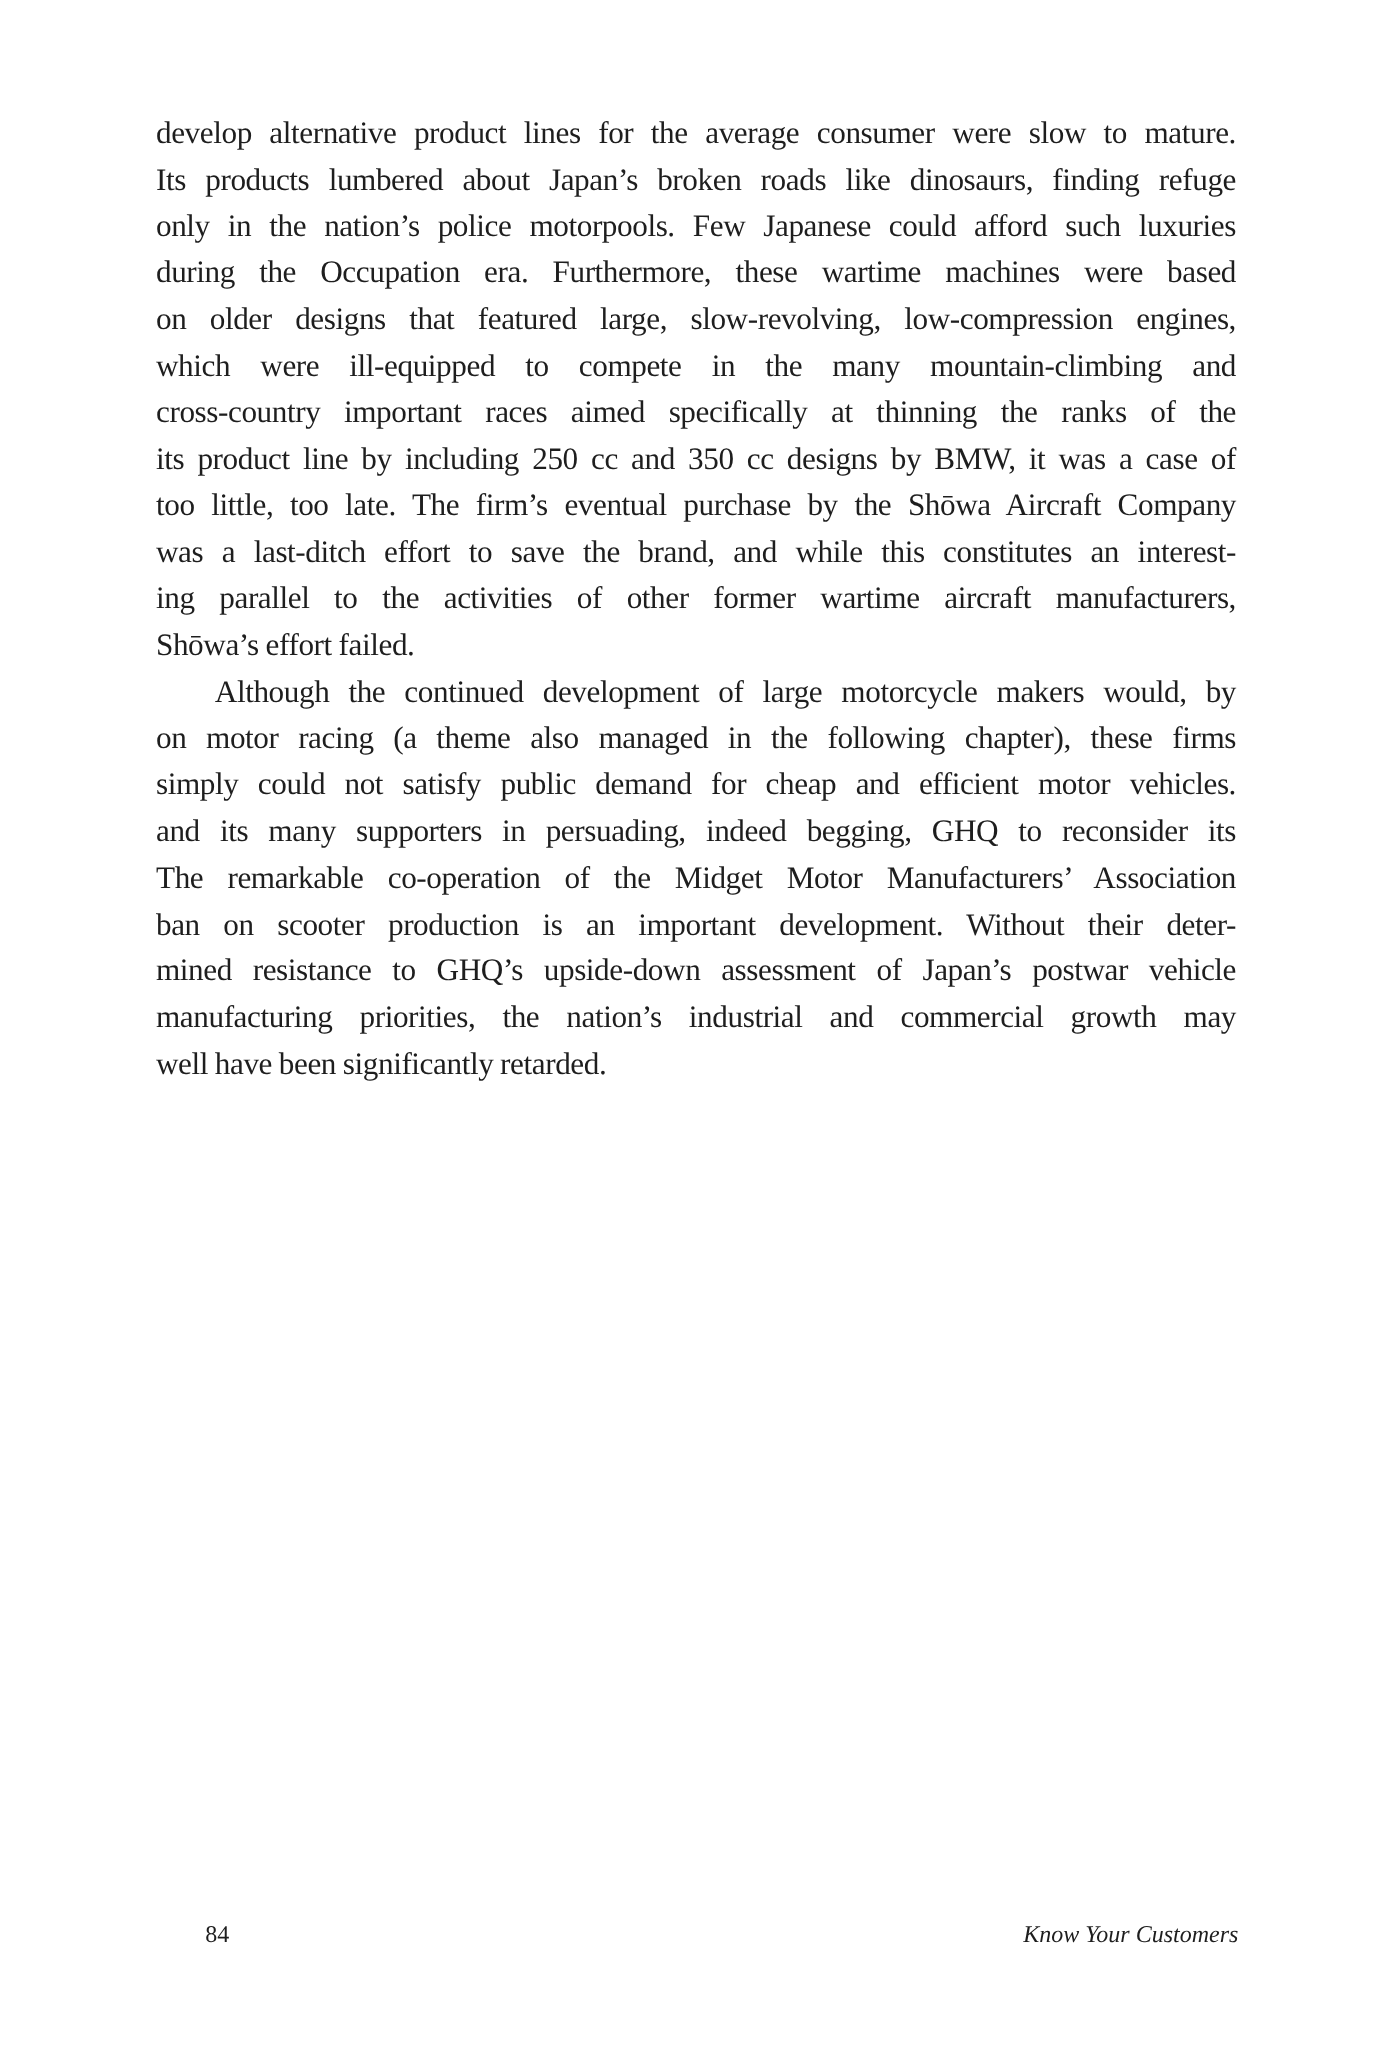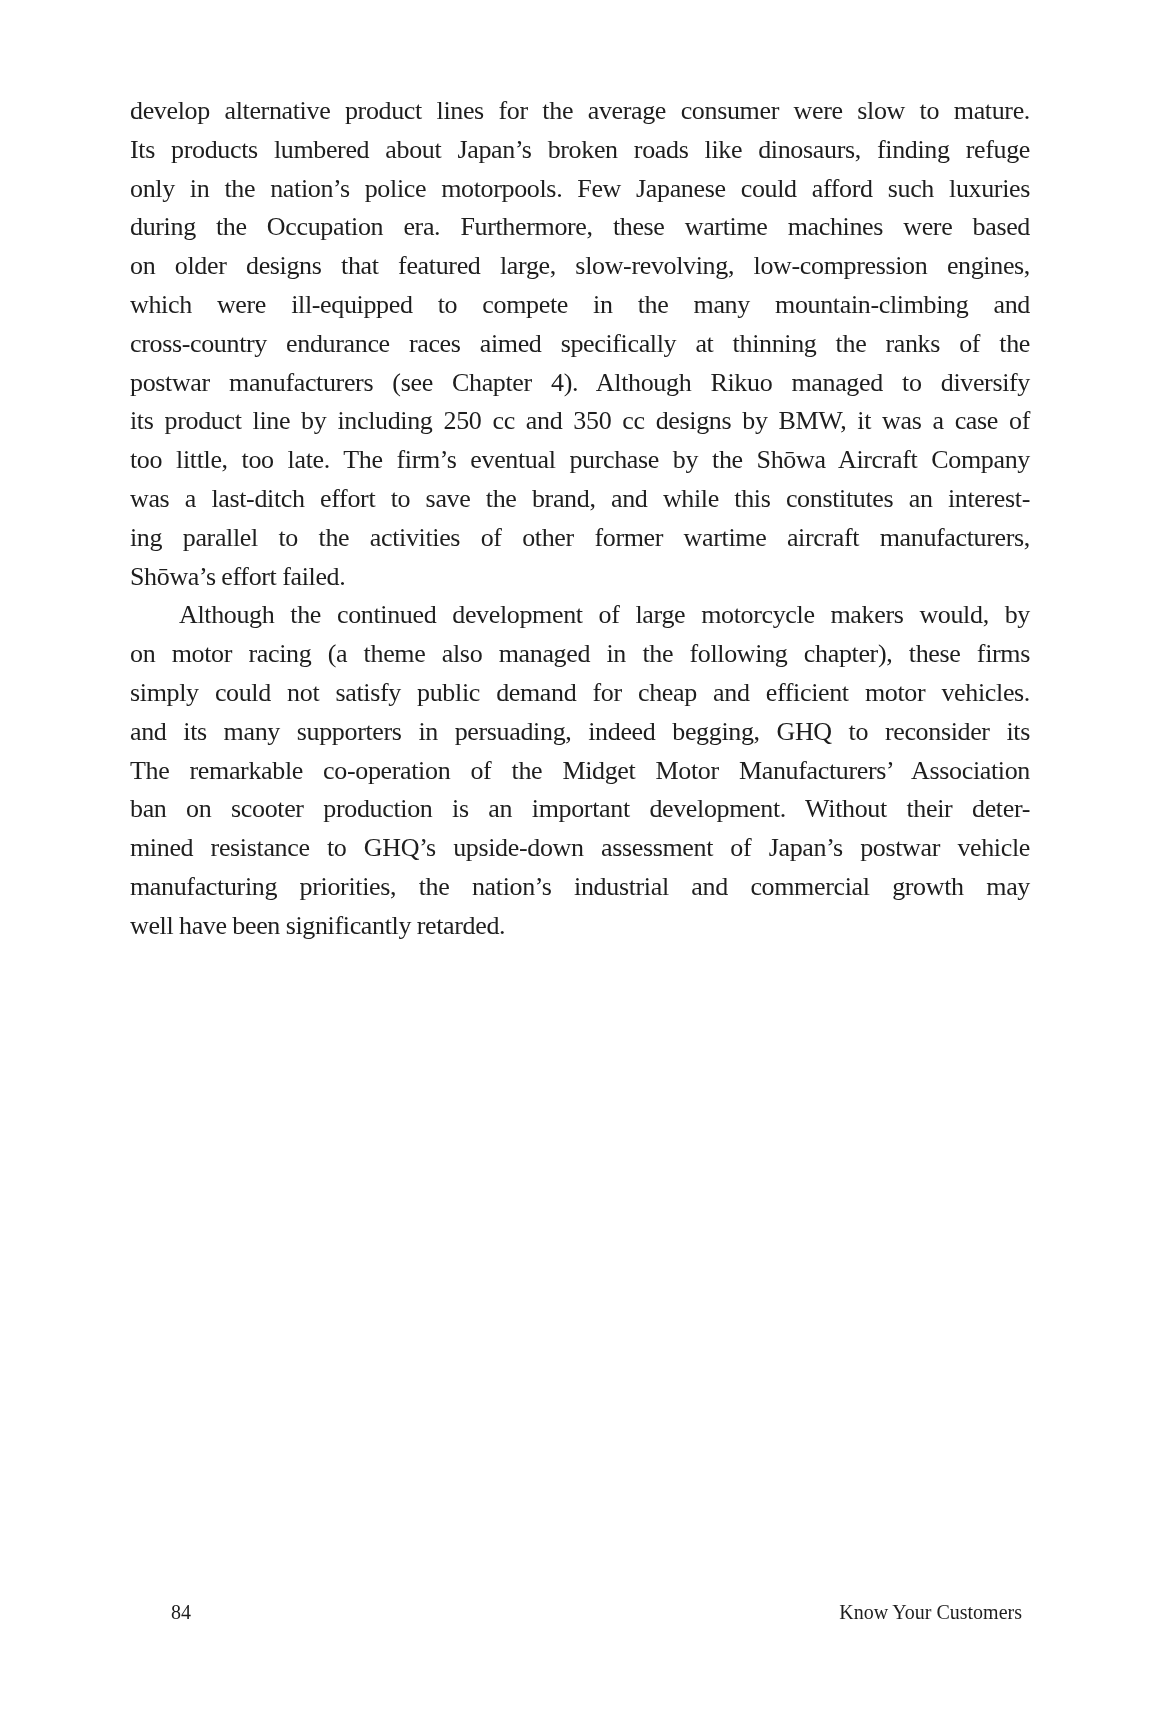--- a/index.html
+++ b/index.html
@@ -59,39 +59,39 @@
     line-height: 28px;
   }
   .folio {
     position: absolute;
     left: 0;
     top: 0;
     text-align: right;
   }
   .running-head {
     position: absolute;
-    right: 10px;
+    right: 0;
     top: 0;
+    font-style: italic;
     text-align: right;
   }
 </style>
 </head>
 <body>
 
 <div class="page">
   <div class="text-block">
     <p class="para">
       <span class="line first">develop alternative product lines for the average consumer were slow to mature.</span>
       <span class="line">Its products lumbered about Japan’s broken roads like dinosaurs, finding refuge</span>
       <span class="line">only in the nation’s police motorpools. Few Japanese could afford such luxuries</span>
       <span class="line">during the Occupation era. Furthermore, these wartime machines were based</span>
       <span class="line">on older designs that featured large, slow-revolving, low-compression engines,</span>
       <span class="line">which were ill-equipped to compete in the many mountain-climbing and</span>
-      <span class="line">cross-country endurance races aimed specifically at thinning the ranks of the</span>
-      <span class="line">postwar manufacturers (see Chapter 4). Although Rikuo managed to diversify</span>
+      <span class="line">cross-country important races aimed specifically at thinning the ranks of the</span>
       <span class="line">its product line by including 250 cc and 350 cc designs by BMW, it was a case of</span>
       <span class="line">too little, too late. The firm’s eventual purchase by the Shōwa Aircraft Company</span>
       <span class="line">was a last-ditch effort to save the brand, and while this constitutes an interest-</span>
       <span class="line">ing parallel to the activities of other former wartime aircraft manufacturers,</span>
       <span class="line last">Shōwa’s effort failed.</span>
     </p>
     <p class="para indent">
       <span class="line first">Although the continued development of large motorcycle makers would, by</span>
       <span class="line">on motor racing (a theme also managed in the following chapter), these firms</span>
       <span class="line">simply could not satisfy public demand for cheap and efficient motor vehicles.</span>

